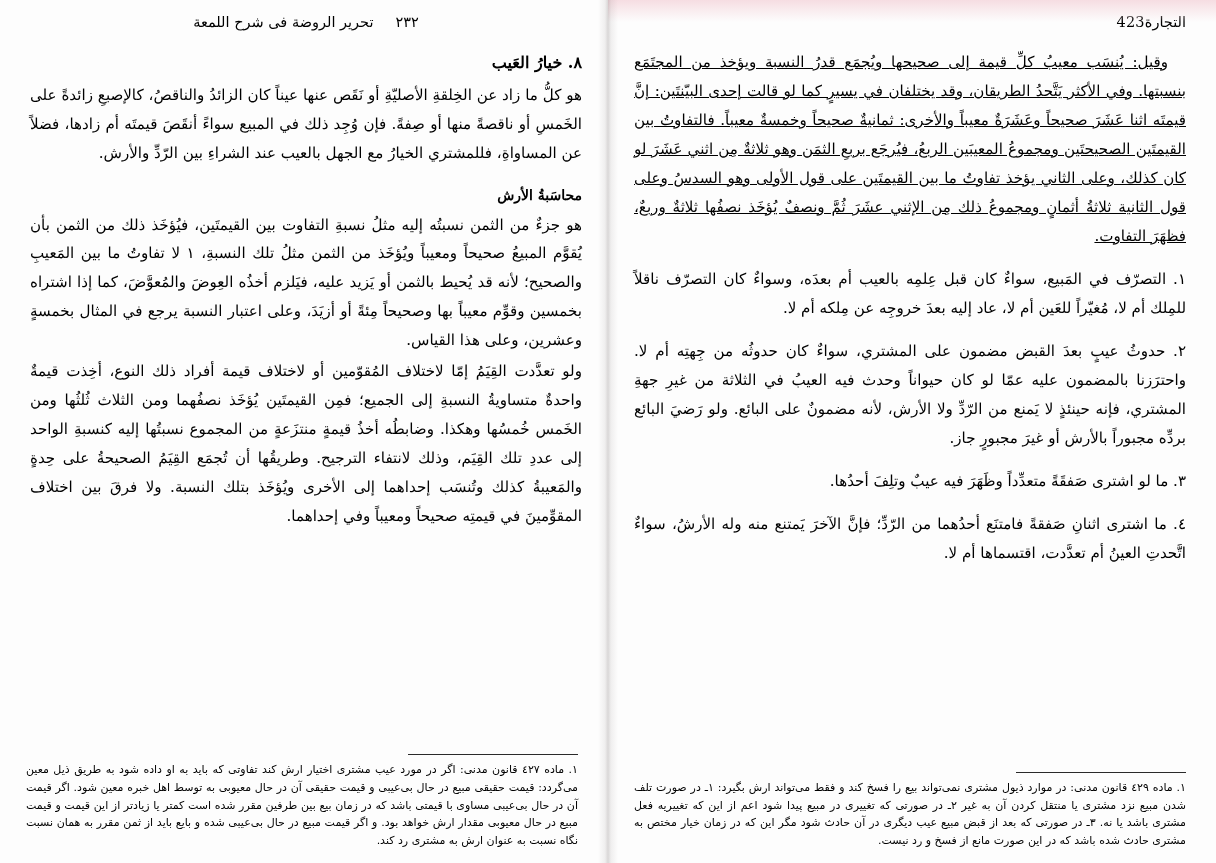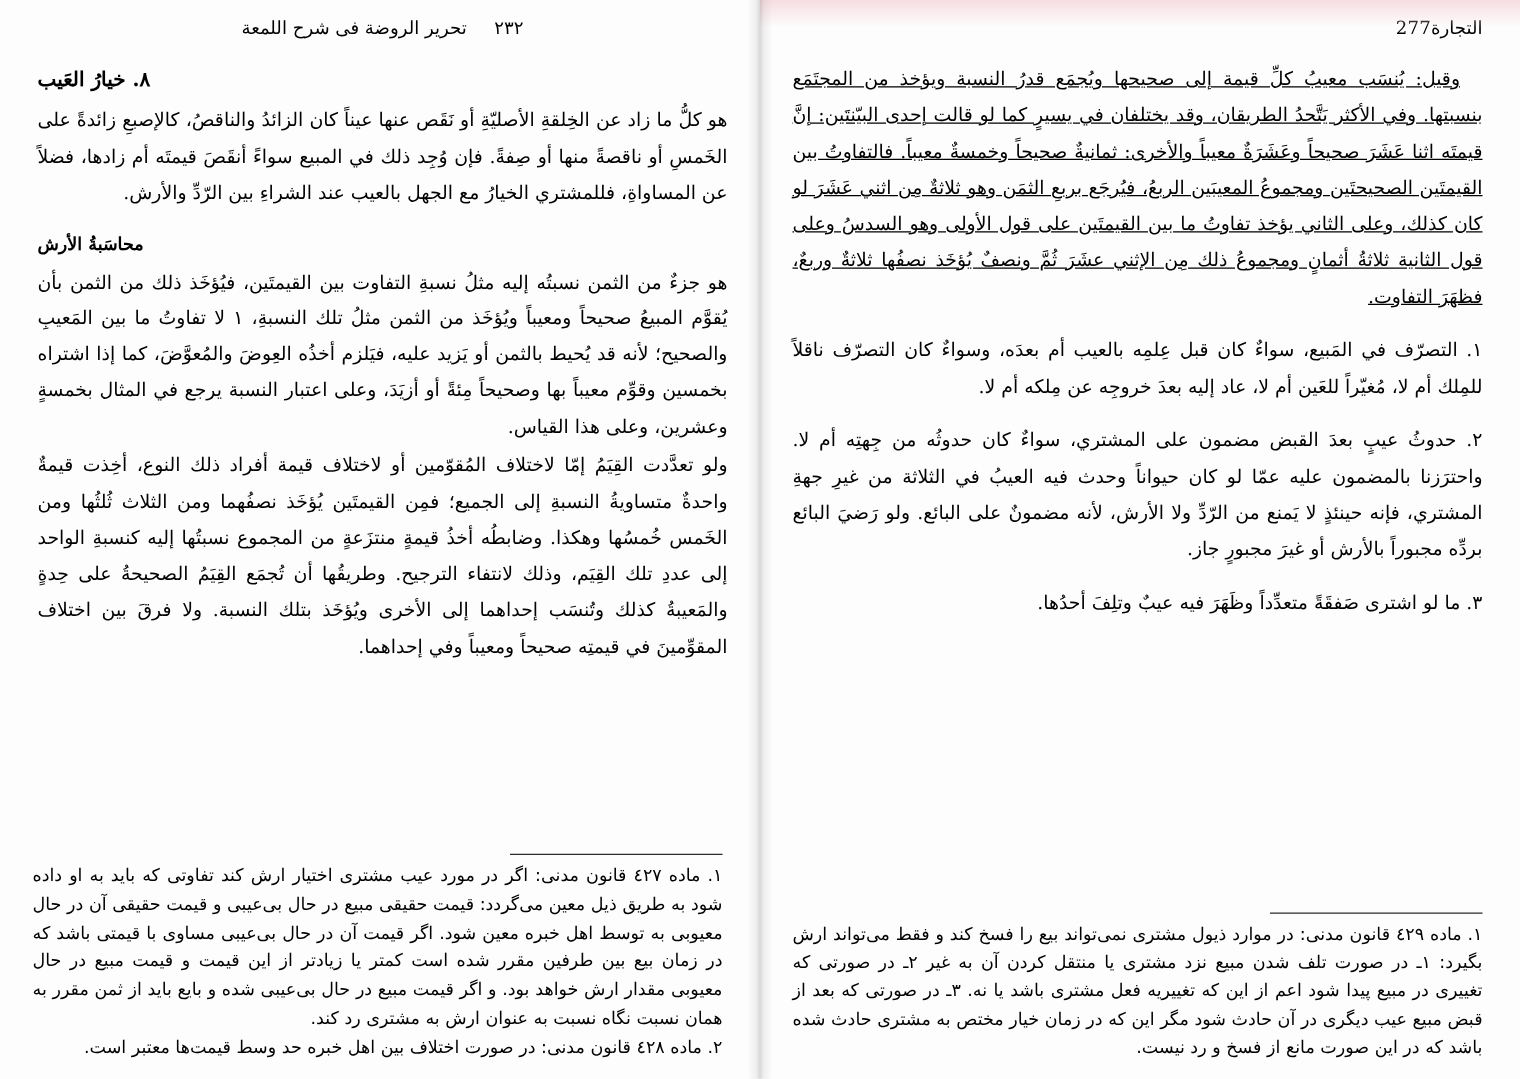--- a/index.html
+++ b/index.html
@@ -77,21 +77,21 @@
   }
   p.para {
     margin: 0 0 2px 0;
     text-indent: 0;
   }
   p.para.indent { text-indent: 18px; text-decoration: underline; }
   .section-title {
     font-weight: bold;
     font-size: 16px;
     margin: 12px 0 2px 0;
-    text-align: left;
+    text-align: right;
   }
   .section-title.sub {
     font-weight: bold;
     font-size: 14px;
     margin: 14px 0 2px 0;
   }
 
   ol.numlist {
     list-style: none;
     margin: 2px 0 0 0;
@@ -112,46 +112,47 @@
   }
   .fn-rule {
     width: 170px;
     height: 1px;
     background: #2a2a2a;
     margin: 0 0 6px 0;
   }
   .footnotes.left-pg .fn-rule { margin-right: 0; }
   .fn-text {
     font-family: "DejaVu Sans", sans-serif;
-    font-size: 14px;
+    font-size: 11px;
     line-height: 1.62;
     text-align: justify;
   }
   .fn-text p { margin: 0 0 1px 0; }
 </style>
 </head>
 <body>
 
 <div class="spread">
 
   <div class="page page-right">
 
     <div class="runhead runhead-right">
       <span class="rh-title">التجارة</span>
-      <span class="rh-num">277</span>
+      <span class="rh-num">423</span>
     </div>
 
     <div class="body-col">
       <p class="para indent">وقيل: يُنسَب معيبُ كلِّ قيمة إلى صحيحها ويُجمَع قدرُ النسبة ويؤخذ من المجتَمَع بنسبتها. وفي الأكثر يَتَّحدُ الطريقان، وقد يختلفان في يسيرٍ كما لو قالت إحدى البيّنتَين: إنَّ قيمتَه اثنا عَشَرَ صحيحاً وعَشَرَةٌ معيباً والأخرى: ثمانيةٌ صحيحاً وخمسةٌ معيباً. فالتفاوتُ بين القيمتَين الصحيحتَين ومجموعُ المعيبَين الربعُ، فيُرجَع بربعِ الثمَن وهو ثلاثةٌ مِن اثني عَشَرَ لو كان كذلك، وعلى الثاني يؤخذ تفاوتُ ما بين القيمتَين على قول الأولى وهو السدسُ وعلى قول الثانية ثلاثةُ أثمانٍ ومجموعُ ذلك مِن الإثني عشَرَ ثُمَّ ونصفٌ يُؤخَذ نصفُها ثلاثةٌ وربعٌ، فظهَرَ التفاوت.</p>
 
 
       <ol class="numlist">
         <li>١. التصرّف في المَبيع، سواءٌ كان قبل عِلمِه بالعيب أم بعدَه، وسواءٌ كان التصرّف ناقلاً للمِلك أم لا، مُغيّراً للعَين أم لا، عاد إليه بعدَ خروجِه عن مِلكه أم لا.</li>
         <li>٢. حدوثُ عيبٍ بعدَ القبض مضمون على المشتري، سواءٌ كان حدوثُه من جِهتِه أم لا. واحترَزنا بالمضمون عليه عمّا لو كان حيواناً وحدث فيه العيبُ في الثلاثة من غيرِ جهةِ المشتري، فإنه حينئذٍ لا يَمنع من الرّدِّ ولا الأرش، لأنه مضمونٌ على البائع. ولو رَضيَ البائع بردِّه مجبوراً بالأرش أو غيرَ مجبورٍ جاز.</li>
         <li>٣. ما لو اشترى صَفقَةً متعدِّداً وظَهَرَ فيه عيبٌ وتلِفَ أحدُها.</li>
+        <li>٤. ما اشترى اثنانِ صَفقةً فامتنَع أحدُهما من الرّدِّ؛ فإنَّ الآخرَ يَمتنع منه وله الأرشُ، سواءٌ اتَّحدتِ العينُ أم تعدَّدت، اقتسماها أم لا.</li>
       </ol>
     </div>
 
     <div class="footnotes">
       <div class="fn-rule"></div>
       <div class="fn-text">
         <p>١. ماده ٤٢٩ قانون مدنى: در موارد ذيول مشترى نمى‌تواند بيع را فسخ كند و فقط مى‌تواند ارش بگيرد: ١ـ در صورت تلف شدن مبيع نزد مشترى يا منتقل كردن آن به غير ٢ـ در صورتى كه تغييرى در مبيع پيدا شود اعم از اين كه تغييريه فعل مشترى باشد يا نه. ٣ـ در صورتى كه بعد از قبض مبيع عيب ديگرى در آن حادث شود مگر اين كه در زمان خيار مختص به مشترى حادث شده باشد كه در اين صورت مانع از فسخ و رد نيست.</p>
       </div>
     </div>
   </div>
@@ -169,19 +170,18 @@
 
       <div class="section-title sub">محاسَبةُ الأرش</div>
       <p class="para">هو جزءٌ من الثمن نسبتُه إليه مثلُ نسبةِ التفاوت بين القيمتَين، فيُؤخَذ ذلك من الثمن بأن يُقوَّم المبيعُ صحيحاً ومعيباً ويُؤخَذ من الثمن مثلُ تلك النسبةِ، ١ لا تفاوتُ ما بين المَعيبِ والصحيح؛ لأنه قد يُحيط بالثمن أو يَزيد عليه، فيَلزم أخذُه العِوضَ والمُعوَّضَ، كما إذا اشتراه بخمسين وقوِّم معيباً بها وصحيحاً مِئةً أو أزيَدَ، وعلى اعتبار النسبة يرجع في المثال بخمسةٍ وعشرين، وعلى هذا القياس.</p>
       <p class="para">ولو تعدَّدت القِيَمُ إمّا لاختلاف المُقوّمين أو لاختلاف قيمة أفراد ذلك النوع، أخِذت قيمةٌ واحدةٌ متساويةُ النسبةِ إلى الجميع؛ فمِن القيمتَين يُؤخَذ نصفُهما ومن الثلاث ثُلثُها ومن الخَمس خُمسُها وهكذا. وضابطُه أخذُ قيمةٍ منتزَعةٍ من المجموع نسبتُها إليه كنسبةِ الواحد إلى عددِ تلك القِيَم، وذلك لانتفاء الترجيح. وطريقُها أن تُجمَع القِيَمُ الصحيحةُ على حِدةٍ والمَعيبةُ كذلك وتُنسَب إحداهما إلى الأخرى ويُؤخَذ بتلك النسبة. ولا فرقَ بين اختلاف المقوِّمينَ في قيمتِه صحيحاً ومعيباً وفي إحداهما.</p>
     </div>
 
     <div class="footnotes left-pg">
       <div class="fn-rule"></div>
       <div class="fn-text">
         <p>١. ماده ٤٢٧ قانون مدنى: اگر در مورد عيب مشترى اختيار ارش كند تفاوتى كه بايد به او داده شود به طريق ذيل معين مى‌گردد: قيمت حقيقى مبيع در حال بى‌عيبى و قيمت حقيقى آن در حال معيوبى به توسط اهل خبره معين شود. اگر قيمت آن در حال بى‌عيبى مساوى با قيمتى باشد كه در زمان بيع بين طرفين مقرر شده است كمتر يا زيادتر از اين قيمت و قيمت مبيع در حال معيوبى مقدار ارش خواهد بود. و اگر قيمت مبيع در حال بى‌عيبى شده و بايع بايد از ثمن مقرر به همان نسبت نگاه نسبت به عنوان ارش به مشترى رد كند.</p>
-        <p>٢. ماده ٤٢٨ قانون مدنى: در صورت اختلاف بين اهل خبره حد وسط قيمت‌ها معتبر است.</p>
       </div>
     </div>
   </div>
 
   <div class="gutter"></div>
 </div>
 
 </body></html>

